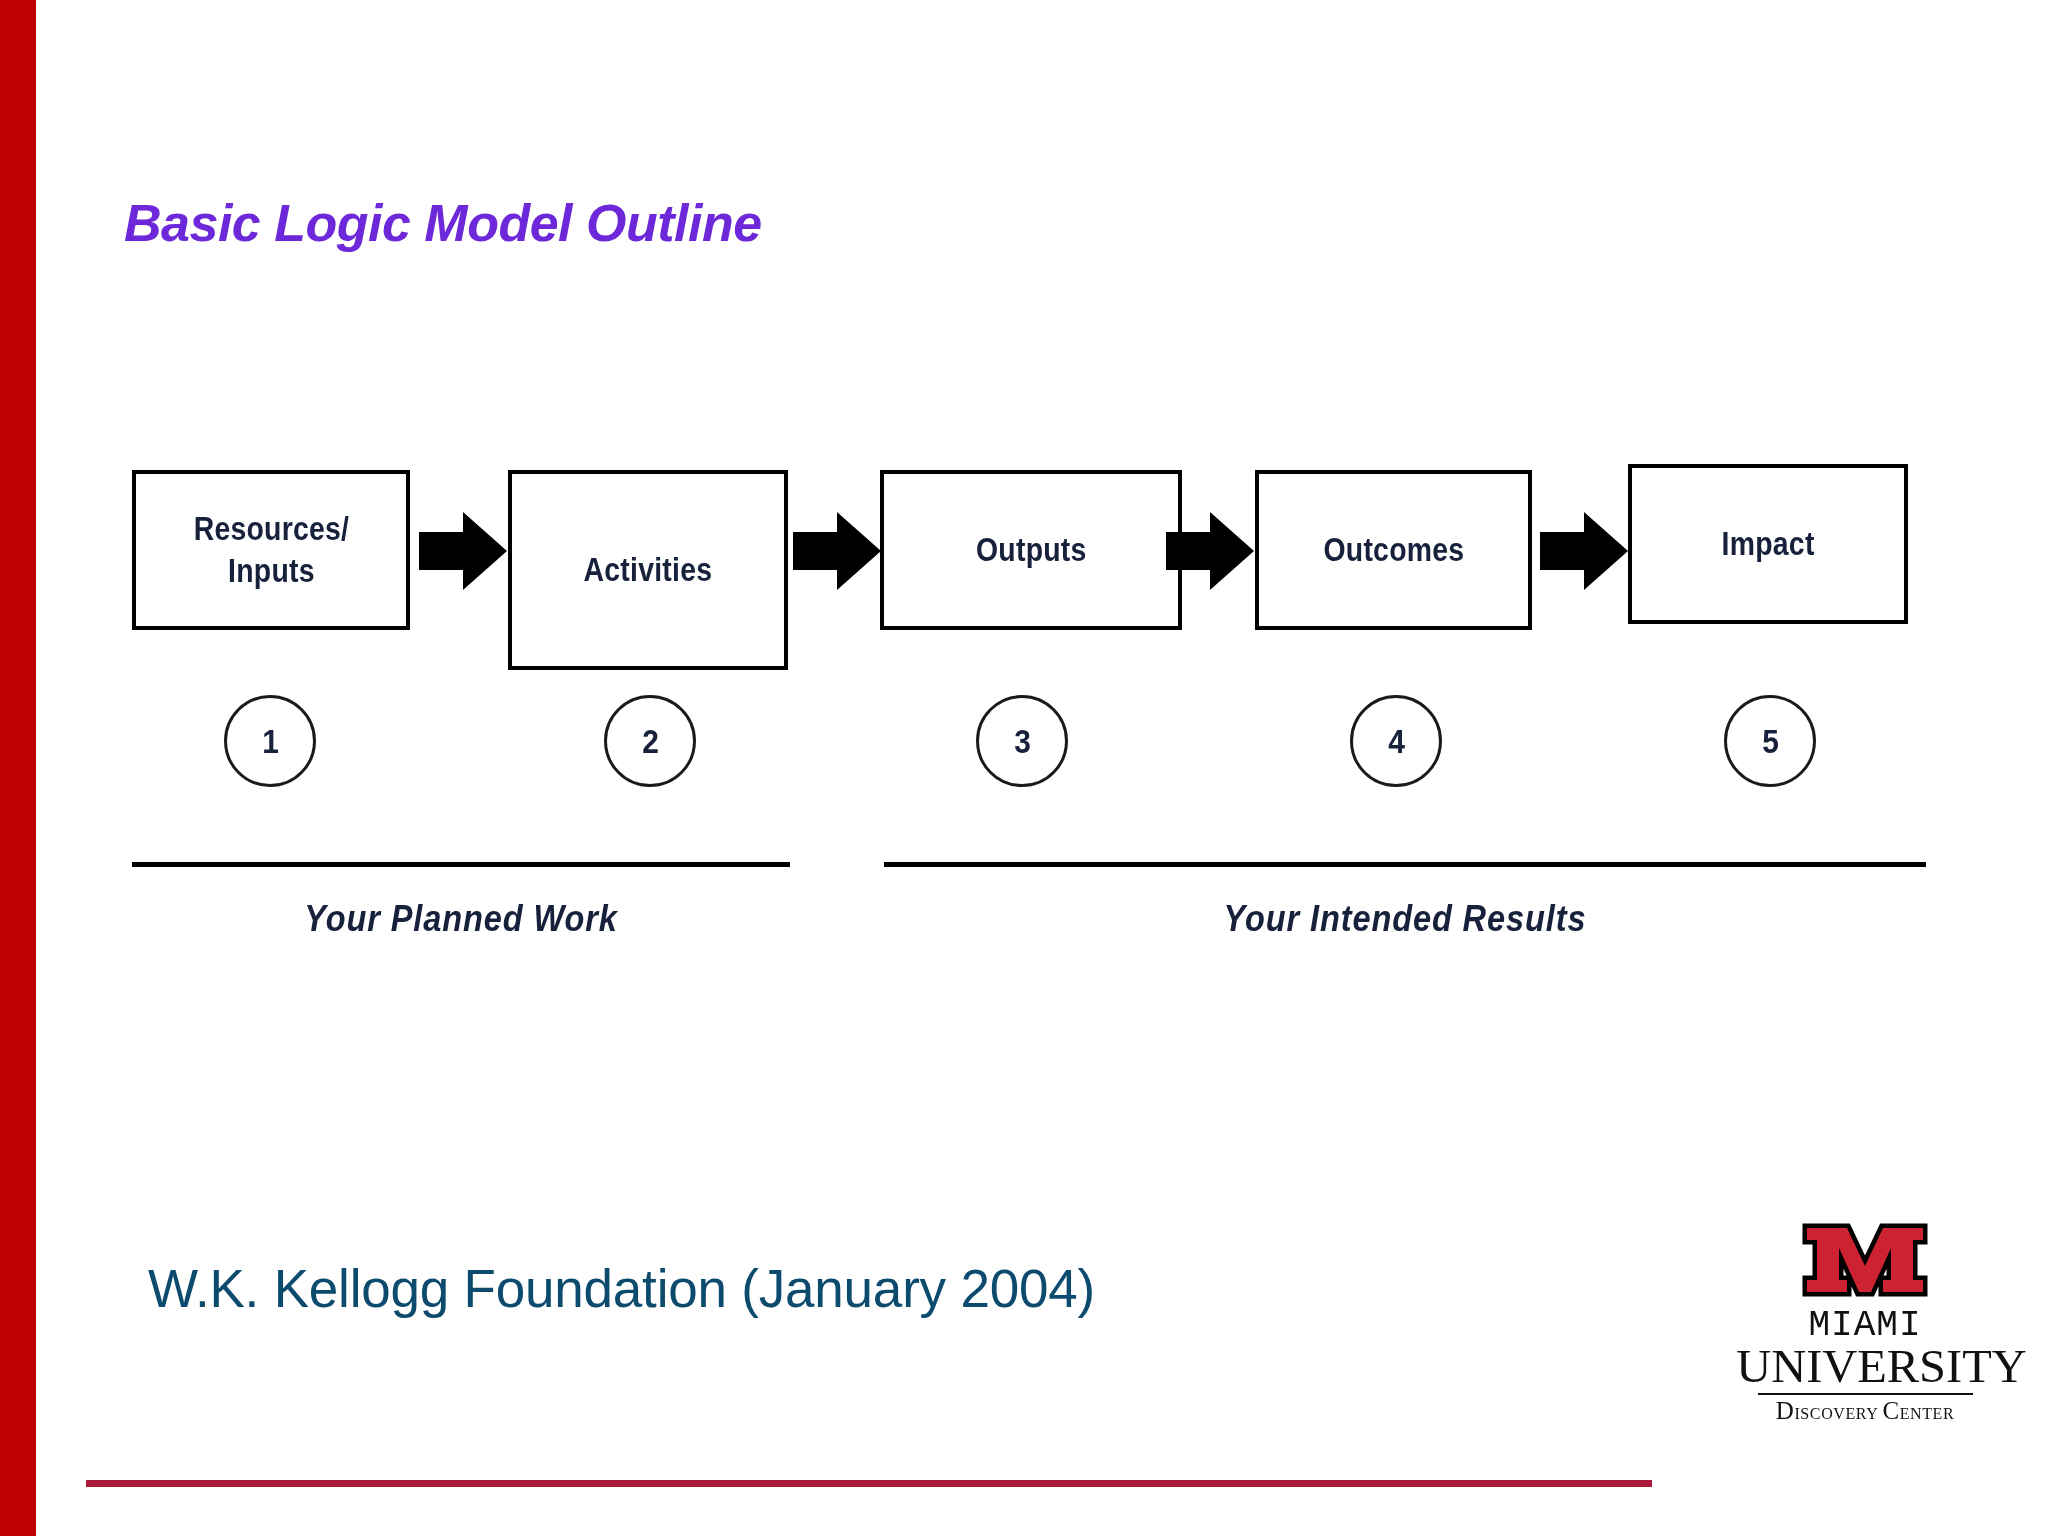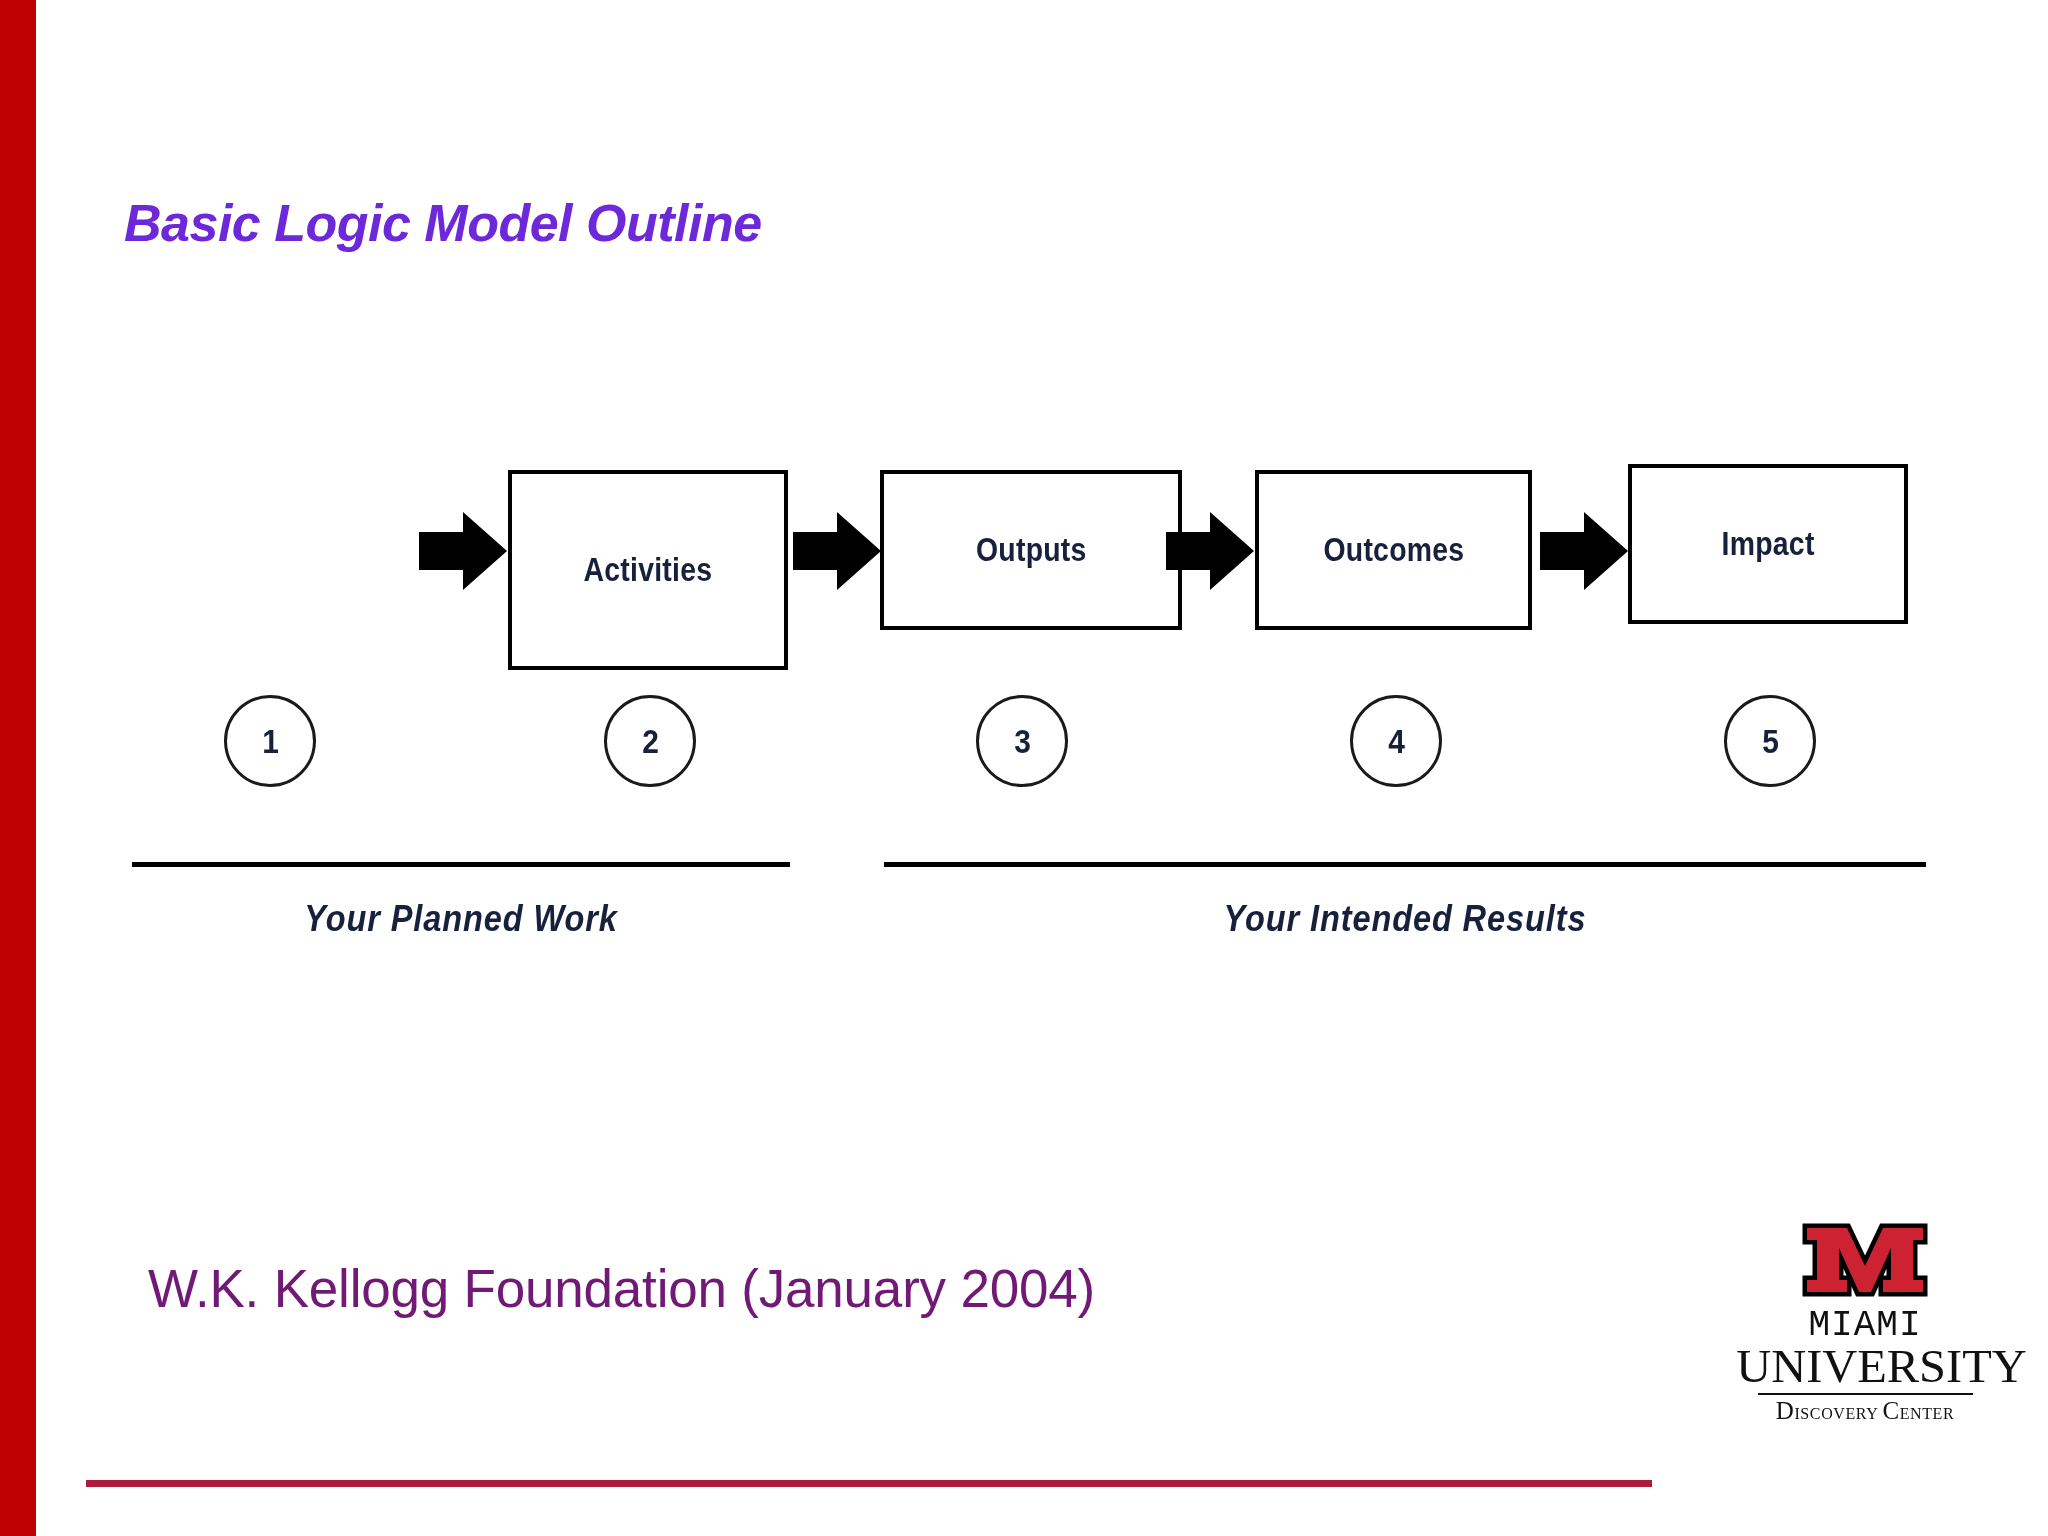--- a/index.html
+++ b/index.html
@@ -111,21 +111,21 @@
     transform-origin: center center;
     text-align: center;
   }
 
   
   #source-note {
     position: absolute;
     left: 148px;
     top: 1258px;
     font-size: 53px;
-    color: #701a75;
+    color: #0c4a6e;
     white-space: nowrap;
     letter-spacing: -0.2px;
   }
 
   
   #bottom-rule {
     position: absolute;
     left: 86px;
     top: 1480px;
     width: 1566px;
@@ -187,20 +187,24 @@
 </style>
 </head>
 <body>
 
 <div id="left-bar"></div>
 
 <div id="slide-title">Basic Logic Model Outline</div>
 
 <div id="logic-diagram">
 
+  <div class="lm-box" style="left:132px; top:470px; width:278px; height:160px;">
+    <span class="lm-box-label">Resources/
+Inputs</span>
+  </div>
 
   <div class="lm-box" style="left:508px; top:470px; width:280px; height:200px;">
     <span class="lm-box-label">Activities</span>
   </div>
 
   <div class="lm-box" style="left:880px; top:470px; width:302px; height:160px;">
     <span class="lm-box-label">Outputs</span>
   </div>
 
   <div class="lm-box" style="left:1255px; top:470px; width:277px; height:160px;justify-content:center;">

